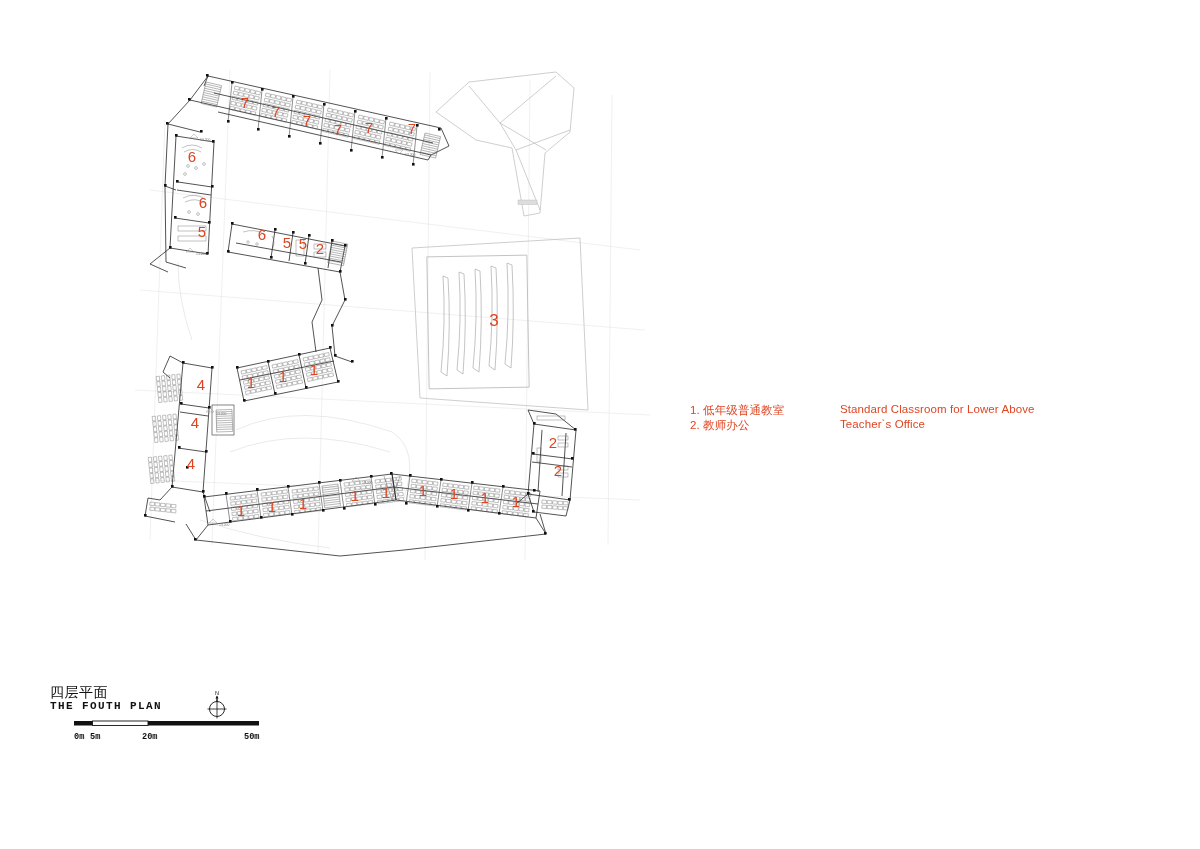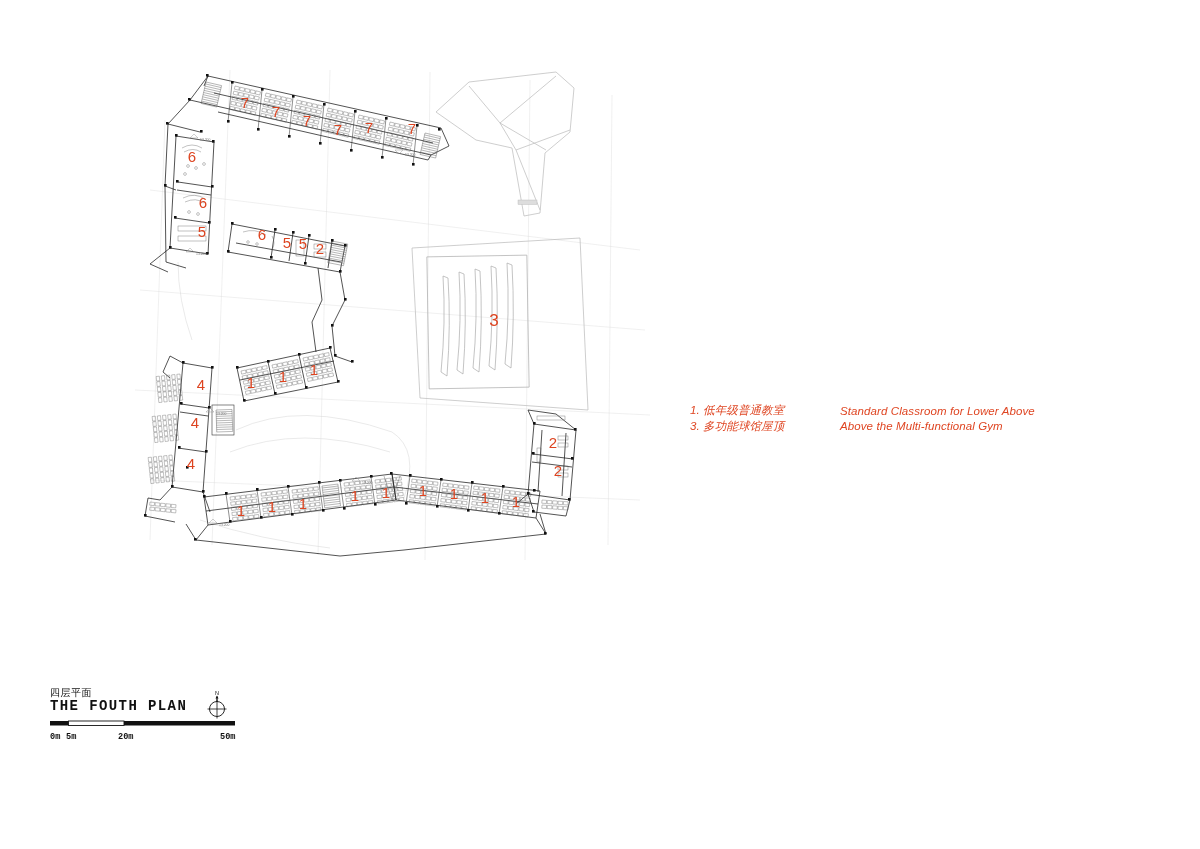--- a/index.html
+++ b/index.html
@@ -37,65 +37,65 @@
 
   
   #legend {
     position: absolute;
     left: 690px;
     top: 403px;
     width: 480px;
   }
   .legend-row {
     display: flex;
-    align-items: center;
+    align-items: flex-start;
     height: 15.4px;
     color: #df4522;
     font-size: 11.5px;
     letter-spacing: 0.1px;
     white-space: nowrap;
-    font-style: italic;
   }
   .legend-cn {
     width: 150px;
     flex: 0 0 150px;
     font-family: "Liberation Sans", sans-serif;
   }
   .legend-en {
     font-family: "Liberation Sans", sans-serif;
   }
 
   
   #titleblock {
     position: absolute;
     left: 50px;
     top: 686px;
     width: 250px;
   }
   .t-cn {
     font-family: "Liberation Sans", sans-serif;
-    font-size: 10px;
+    font-size: 14px;
     color: #111;
     letter-spacing: 0.5px;
     line-height: 13px;
   }
   .t-en {
     font-family: "Liberation Mono", monospace;
-    font-size: 14px;
+    font-size: 11px;
     font-weight: bold;
     color: #111;
     letter-spacing: 1.4px;
     line-height: 13px;
     margin-top: 1px;
   }
   #scalebar-wrap {
     position: relative;
     margin-top: 4px;
     width: 190px;
     height: 28px;
+    margin-left: 24px;
   }
   #scale-svg { display: block; }
   .scale-lbl {
     font-family: "Liberation Mono", monospace;
     font-size: 8.6px;
     font-weight: bold;
     fill: #111;
   }
   #compass {
     position: absolute;
@@ -523,22 +523,22 @@
 
   </svg>
 </div>
 
 <div id="legend">
   <div class="legend-row">
     <span class="legend-cn">1. 低年级普通教室</span>
     <span class="legend-en">Standard Classroom for Lower Above</span>
   </div>
   <div class="legend-row">
-    <span class="legend-cn">3. 多功能球馆屋顶</span>
-    <span class="legend-en">Above the Multi-functional Gym</span>
+    <span class="legend-cn">2. 教师办公</span>
+    <span class="legend-en">Teacher`s Office</span>
   </div>
 </div>
 
 <div id="titleblock">
   <div class="t-cn">四层平面</div>
   <div class="t-en">THE  FOUTH  PLAN</div>
 
   <div id="scalebar-wrap">
     <svg id="scale-svg" width="190" height="28" viewBox="0 0 190 28" xmlns="http://www.w3.org/2000/svg">
 

